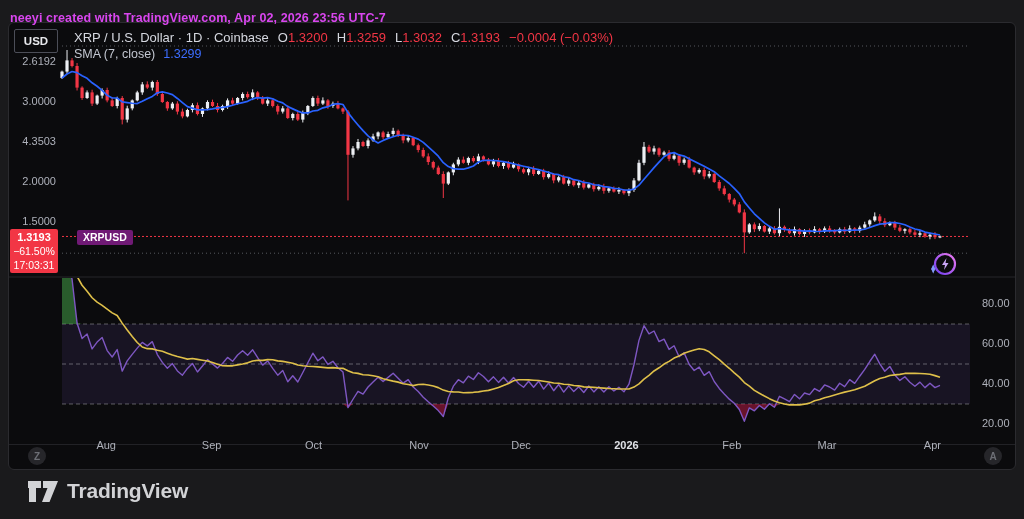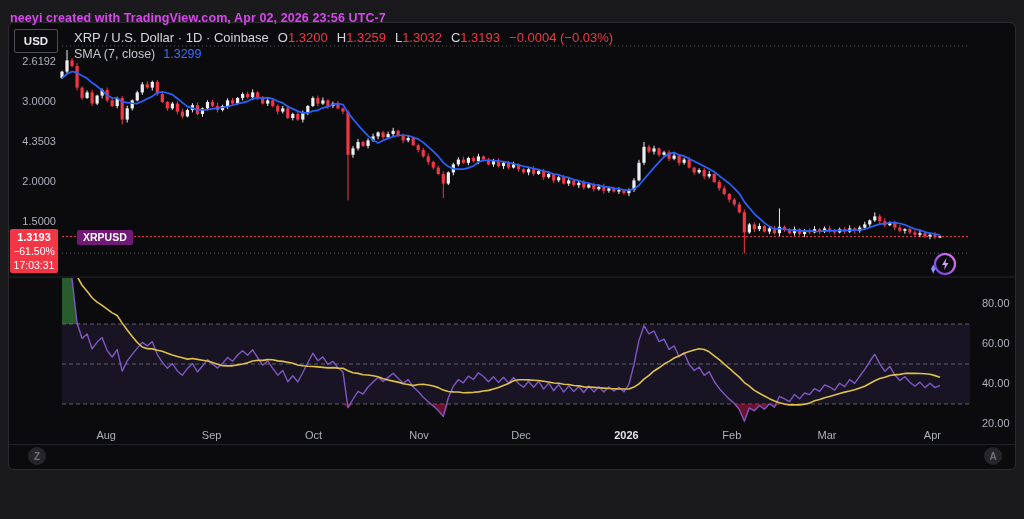--- a/index.html
+++ b/index.html
@@ -17,21 +17,21 @@
   #symbol-row .chg{margin-left:9px;color:#f23645;}
   .legend{font-size:12.5px;color:#c3c7d1;white-space:nowrap;}
   #sma-legend{left:74px;top:47px;}
   #sma-legend .v{color:#3d6dff;margin-left:8px;}
   #rsi-legend{left:74px;top:287px;}
   #rsi-legend .v1{color:#7e57c2;margin-left:8px;}
   #rsi-legend .v2{color:#dfc04a;margin-left:8px;font-weight:600;}
   .axis-label{position:absolute;font-size:11px;color:#aeb1ba;}
   .pa{left:0;width:56px;text-align:right;}
   .ra{left:982px;width:44px;text-align:left;}
-  .ta{transform:translateX(-50%);top:429px;}
+  .ta{transform:translateX(-50%);top:439px;}
   .ta.major{color:#dfe1e6;font-weight:600;}
   #price-box{left:10px;top:229px;width:48px;background:#f23645;border-radius:2px;color:#fff;
       text-align:center;padding:1px 0;line-height:14px;}
   #price-box .p{font-size:11px;font-weight:700;}
   #price-box .s{font-size:10.5px;}
   #symbol-badge{left:65px;top:230px;background:#701a75;color:#fff;font-size:10.5px;font-weight:700;
       padding:1px 6px;border-radius:2px;line-height:13px;margin-left:12px;}
   .corner-btn{width:18px;height:18px;border-radius:50%;background:#26262a;color:#6d6f76;font-size:10px;
       font-weight:700;display:flex;align-items:center;justify-content:center;cursor:pointer;}
   #tz-button{left:28px;top:447px;}
@@ -474,13 +474,20 @@
       <div class="axis-label ta" style="left: 521px;">Dec</div>
       <div class="axis-label ta major" style="left: 626.4px;">2026</div>
       <div class="axis-label ta" style="left: 731.8px;">Feb</div>
       <div class="axis-label ta" style="left: 827px;">Mar</div>
       <div class="axis-label ta" style="left: 932.4px;">Apr</div>
     </div>
 
   <div id="tz-button" class="abs corner-btn">Z</div>
   <div id="auto-button" class="abs corner-btn">A</div>
 
+  <div id="logo" class="abs">
+    <svg width="30" height="21" viewBox="0 0 30 21">
+      <path d="M0 0 H13 V7 H8 V21 H1 V7 H0 Z" fill="#d2d3d6"></path>
+      <path d="M15 0 H30 L21.5 21 H14 L19.5 7 H15 Z" fill="#d2d3d6"></path>
+    </svg>
+    <span id="logo-text">TradingView</span>
+  </div>
 </div>
 
 </body></html>

